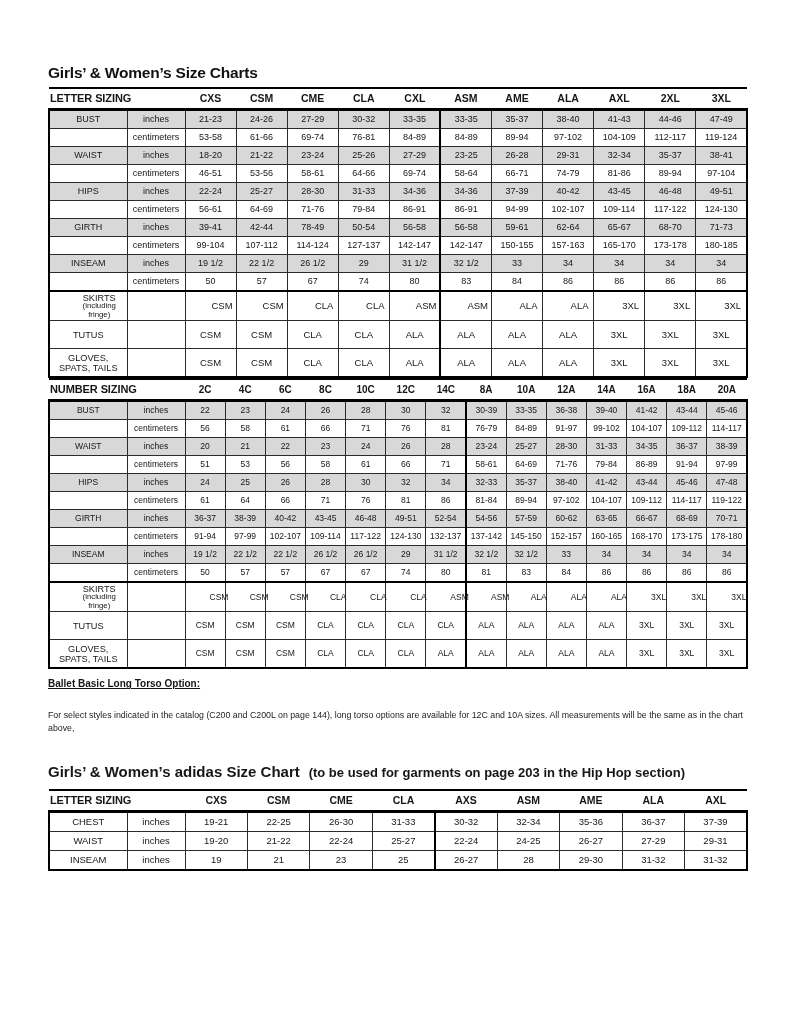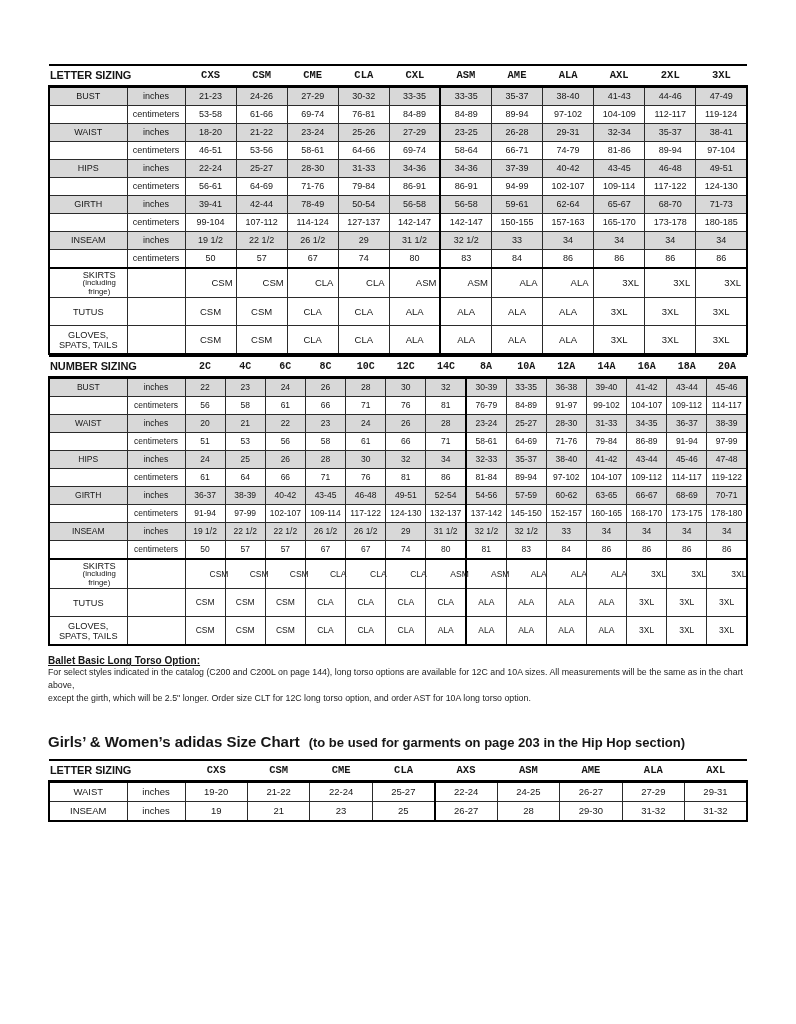--- a/index.html
+++ b/index.html
@@ -13,21 +13,21 @@
   .adidas-title{margin:13px 0 4px 0;}
   .adidas-title .main{font-size:15px;font-weight:bold;}
   .adidas-title .subtitle{font-size:13px;font-weight:bold;text-align:center;}
 
   table.size-table{border-collapse:collapse;width:700px;table-layout:fixed;}
   col.label-col{width:78px;}
   col.unit-col{width:58px;}
 
   thead th{border:0;border-top:2px solid #000;border-bottom:3px solid #000;padding:3px 0 4px 0;}
   th.head-label{text-align:left;font-size:11px;font-weight:bold;padding-left:1px;letter-spacing:-0.1px;}
-  th.col-head{font-size:10.5px;font-weight:bold;text-align:center;font-family:Liberation Mono, monospace;}
+  th.col-head{font-size:10.5px;font-weight:bold;text-align:center;}
 
   tbody td{
     border:1px solid #2b2b2b;height:17px;text-align:center;
     font-size:9px;padding:0 1px;line-height:1.1;
   }
   tbody td:first-child{border-left:2px solid #000;}
   tbody td:last-child{border-right:2px solid #000;}
   tbody tr:last-child td{border-bottom:2.5px solid #000;}
   tr.shaded td{background:#d8d8d8;}
   td.adult-start{border-left:2.5px solid #000;}
@@ -39,28 +39,29 @@
   td.g-lbl{padding:1px 2px;}
 
   
   table.t14 tbody td{font-size:8.5px;}
   table.t14 th.col-head{font-size:10px;}
   table.t14{}
   
   table.t9 tbody td{height:18px;font-size:9.5px;}
 
   .note{margin-top:9px;width:700px;}
-  .note-heading{font-size:10px;font-weight:bold;text-decoration:underline;margin-bottom:0;}
+  .note-heading{font-size:10px;font-weight:bold;text-decoration:underline;margin-bottom:20px;}
   .note-line{font-size:8.8px;line-height:1.45;color:#222;}
 </style>
 </head>
 <body>
 
 <div class="page">
 
+  <h1 class="section-title">Girls’ &amp; Women’s Size Charts</h1>
 
   <table class="size-table t11">
       <colgroup>
         <col class="label-col">
         <col class="unit-col">
         <col>
         <col>
         <col>
         <col>
         <col>
@@ -572,21 +573,20 @@
           <td class="val">3XL</td>
           <td class="val">3XL</td>
           <td class="val">3XL</td>
         </tr>
       </tbody>
     </table>
 
   <div class="note">
     <div class="note-heading">Ballet Basic Long Torso Option:</div>
     <div class="note-line">For select styles indicated in the catalog (C200 and C200L on page 144), long torso options are available for 12C and 10A sizes. All measurements will be the same as in the chart above,</div>
-    <div class="note-line">except the girth, which will be 2.5" longer. Order size CLT for 12C long torso option, and order AST for 10A long torso option.</div>
   </div>
 
   <h1 class="adidas-title"><span class="main">Girls’ &amp; Women’s adidas Size Chart</span> <span class="subtitle">(to be used for garments on page 203 in the Hip Hop section)</span></h1>
 
   <table class="size-table t9">
       <colgroup>
         <col class="label-col">
         <col class="unit-col">
         <col>
         <col>
@@ -607,20 +607,33 @@
           <th class="col-head">CLA</th>
           <th class="col-head">AXS</th>
           <th class="col-head">ASM</th>
           <th class="col-head">AME</th>
           <th class="col-head">ALA</th>
           <th class="col-head">AXL</th>
         </tr>
       </thead>
       <tbody>
         <tr>
+          <td class="lbl">CHEST</td>
+          <td class="unit">inches</td>
+          <td class="val">19-21</td>
+          <td class="val">22-25</td>
+          <td class="val">26-30</td>
+          <td class="val">31-33</td>
+          <td class="val adult-start">30-32</td>
+          <td class="val">32-34</td>
+          <td class="val">35-36</td>
+          <td class="val">36-37</td>
+          <td class="val">37-39</td>
+        </tr>
+        <tr>
           <td class="lbl">WAIST</td>
           <td class="unit">inches</td>
           <td class="val">19-20</td>
           <td class="val">21-22</td>
           <td class="val">22-24</td>
           <td class="val">25-27</td>
           <td class="val adult-start">22-24</td>
           <td class="val">24-25</td>
           <td class="val">26-27</td>
           <td class="val">27-29</td>

